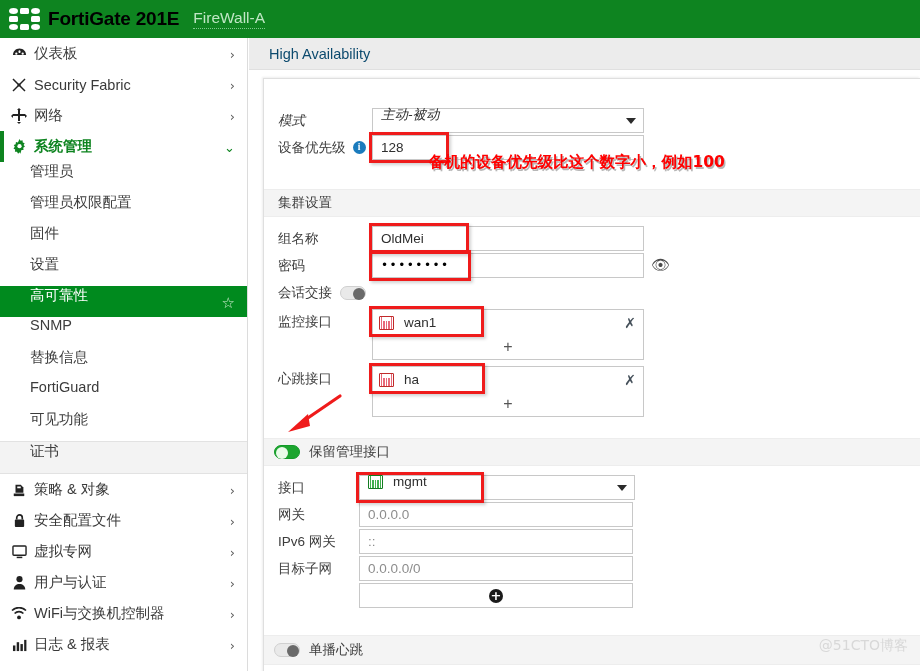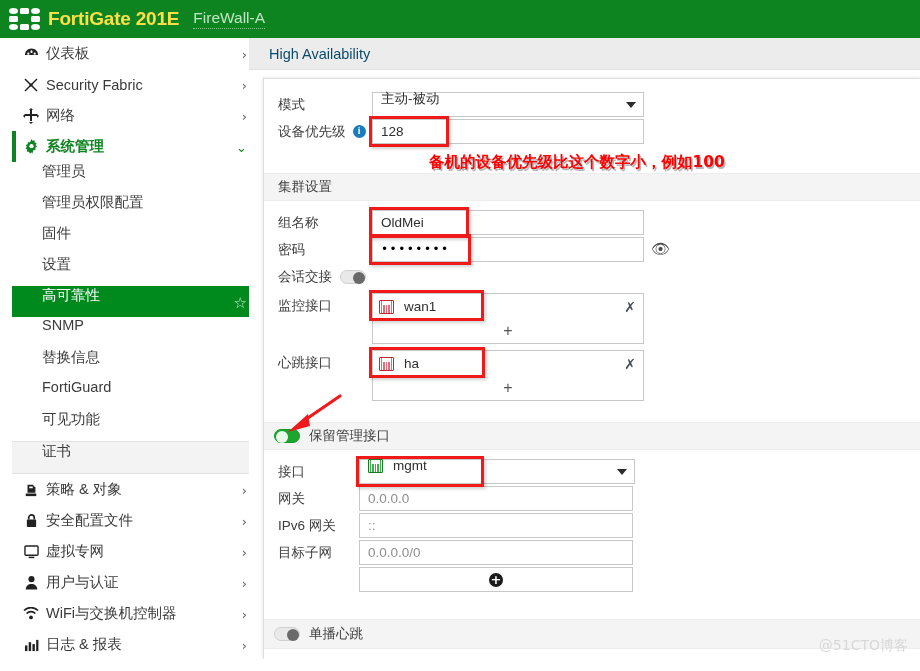--- a/index.html
+++ b/index.html
@@ -23,32 +23,32 @@
     display: grid;
     grid-template-columns: 9px 9px 9px;
     grid-template-rows: 6px 6px 6px;
     gap: 2px;
   }
   #logo-mark i { display: block; background: #ffffff; border-radius: 1.5px; }
   #logo-mark i.b0 { border-radius: 1.5px 1.5px 1.5px 1.5px; }
   #logo-mark i.hide { background: transparent; }
   #logo-mark i.round { border-radius: 50%; }
   .brand-name {
-    color: #fde047; font-size: 19px; font-weight: bold; margin-left: 9px;
+    color: #000000; font-size: 19px; font-weight: bold; margin-left: 9px;
     letter-spacing: -0.2px; white-space: nowrap;
   }
   .brand-host {
     color: #bfe6c4; font-size: 15.5px; margin-left: 14px;
     border-bottom: 1px dotted #7ec98c; padding-bottom: 1px;
     white-space: nowrap;
   }
 
   
   #sidebar {
-    position: absolute; left: 12px; top: 38px; width: 248px; height: 633px;
+    position: absolute; left: 0; top: 38px; width: 248px; height: 633px;
     background: #ffffff;
     border-right: 1px solid #dcdcdc;
     overflow: hidden;
   }
   .nav-row {
     display: flex; align-items: center;
     height: 31px; padding: 0 10px 0 9px;
     position: relative; cursor: pointer;
     white-space: nowrap;
   }
@@ -426,21 +426,21 @@
 </div>
 
 <div id="main">
 
   <div id="page-header">
     <span class="txt">High Availability</span>
   </div>
 
   <div id="card">
 
-    <div class="frow" style="margin-top:12px;">
+    <div class="frow" style="margin-top:28px;font-style:italic;">
       <div class="flabel">模式</div>
       <div class="fctl">
         <div class="sel" style="width:272px;">
           <span>主动-被动</span>
           <span class="caret"></span>
         </div>
       </div>
     </div>
 
     <div class="frow">

